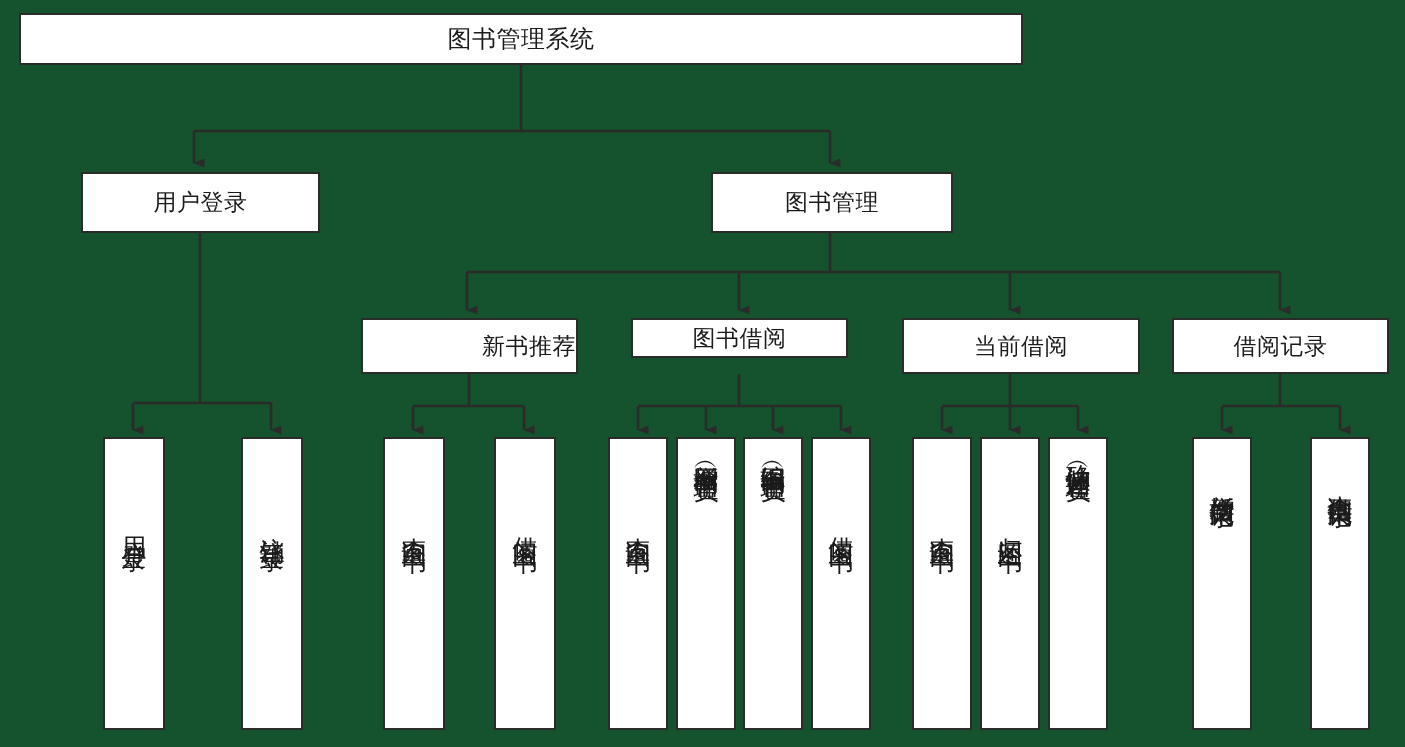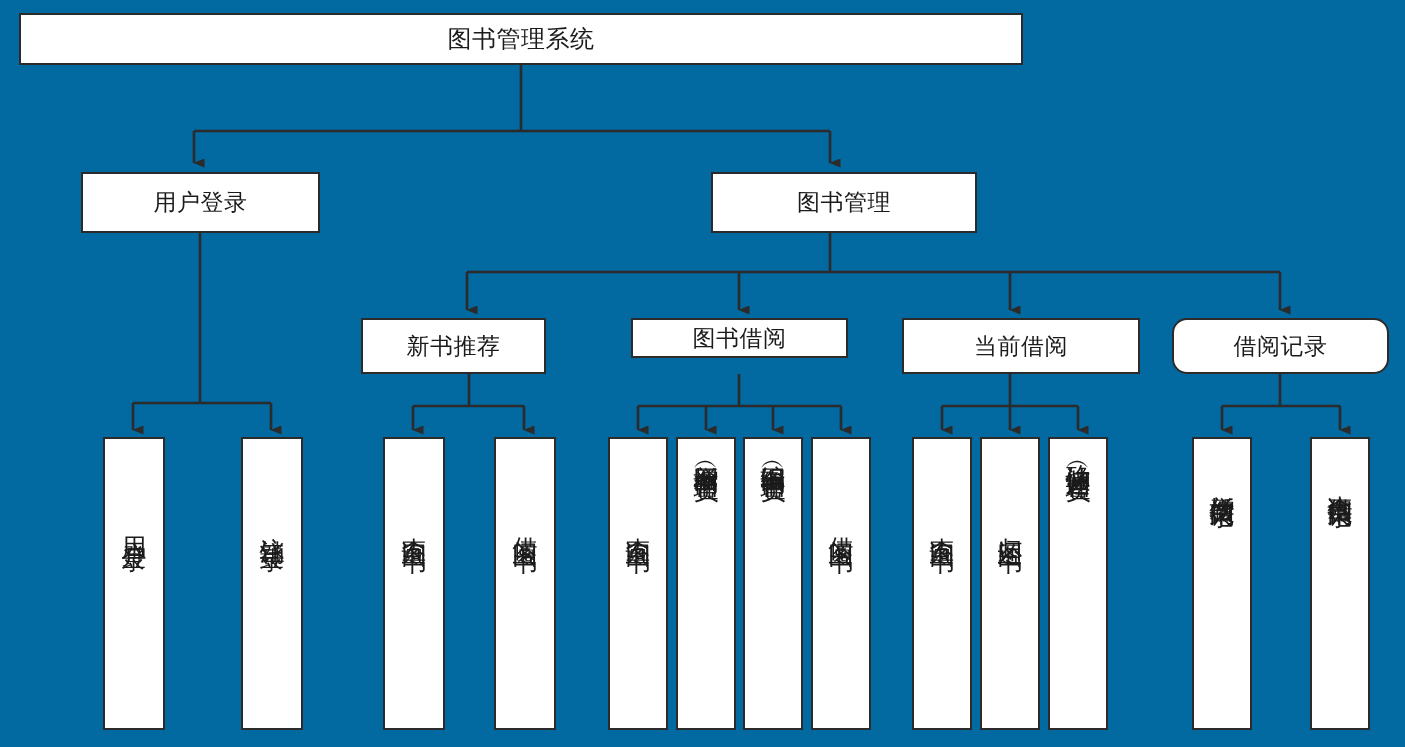--- a/index.html
+++ b/index.html
@@ -7,21 +7,21 @@
     padding: 0;
     background: #ffffff;
   }
   body {
     font-family: "Liberation Sans", "DejaVu Sans", sans-serif;
   }
   #canvas {
     position: relative;
     width: 1405px;
     height: 747px;
-    background: #0369a1;
+    background: #14532d;
     overflow: hidden;
   }
   svg.wires {
     position: absolute;
     left: 0;
     top: 0;
     width: 1405px;
     height: 747px;
     pointer-events: none;
   }
@@ -132,37 +132,37 @@
   </svg>
 
   <div class="node h root" style="left:19px; top:13px; width:1004px; height:52px;">
     <span class="lbl">图书管理系统</span>
   </div>
 
   <div class="node h" style="left:81px; top:172px; width:239px; height:61px;">
     <span class="lbl">用户登录</span>
   </div>
 
-  <div class="node h" style="left:711px; top:172px; width:266px; height:61px;">
+  <div class="node h" style="left:711px; top:172px; width:242px; height:61px;">
     <span class="lbl">图书管理</span>
   </div>
 
-  <div class="node h" style="left:361px; top:318px; width:185px; height:56px;">
+  <div class="node h" style="left:361px; top:318px; width:217px; height:56px;justify-content:flex-end;">
     <span class="lbl">新书推荐</span>
   </div>
 
   <div class="node h" style="left:631px; top:318px; width:217px; height:40px;">
     <span class="lbl">图书借阅</span>
   </div>
 
   <div class="node h" style="left:902px; top:318px; width:238px; height:56px;">
     <span class="lbl">当前借阅</span>
   </div>
 
-  <div class="node h" style="left:1172px; top:318px; width:217px; height:56px;border-radius:15px;">
+  <div class="node h" style="left:1172px; top:318px; width:217px; height:56px;">
     <span class="lbl">借阅记录</span>
   </div>
 
   <div class="node v" style="left:103px; top:437px; width:62px; height:293px; padding-top:78px;">
     <span class="lbl">用户登录</span>
   </div>
 
   <div class="node v" style="left:241px; top:437px; width:62px; height:293px; padding-top:78px;">
     <span class="lbl">注销登录</span>
   </div>

